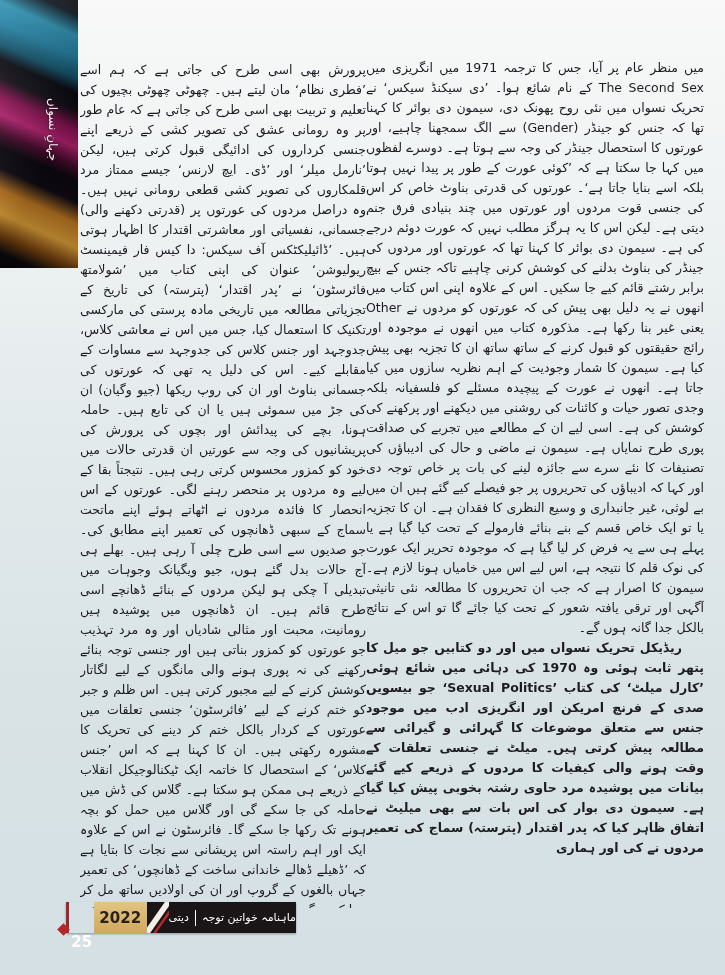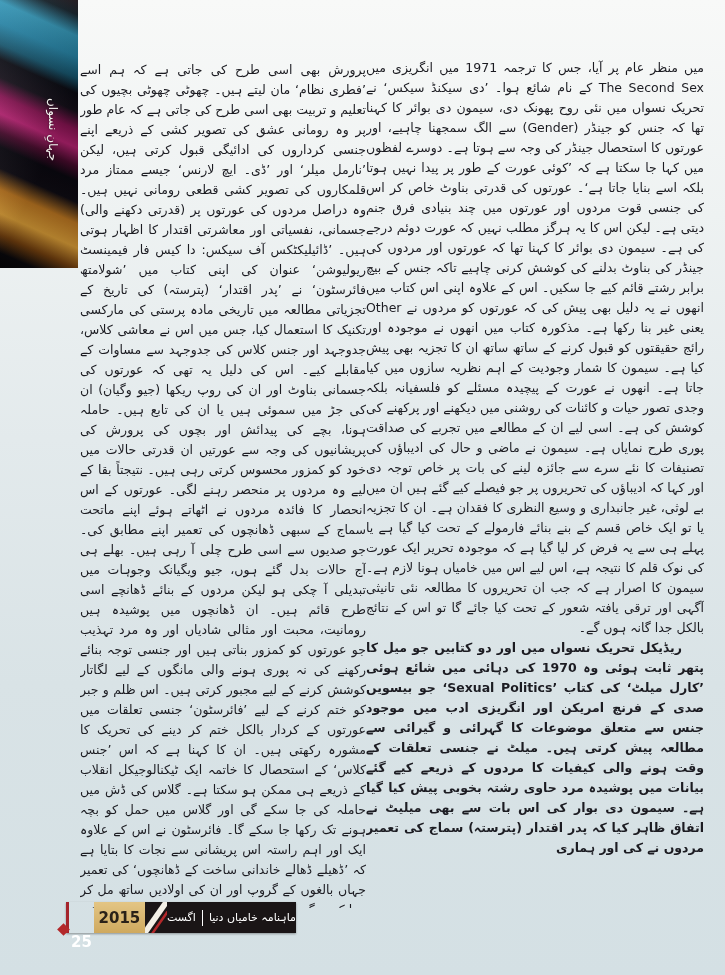--- a/index.html
+++ b/index.html
@@ -64,23 +64,23 @@
   </div>
 
   <div class="col col-left">
     <p class="para">پرورش بھی اسی طرح کی جاتی ہے کہ ہم اسے ’فطری نظام‘ مان لیتے ہیں۔ چھوٹی چھوٹی بچیوں کی تعلیم و تربیت بھی اسی طرح کی جاتی ہے کہ عام طور پر وہ رومانی عشق کی تصویر کشی کے ذریعے اپنے جنسی کرداروں کی ادائیگی قبول کرتی ہیں، لیکن ’نارمل میلر‘ اور ’ڈی۔ ایچ لارنس‘ جیسے ممتاز مرد قلمکاروں کی تصویر کشی قطعی رومانی نہیں ہیں۔ وہ دراصل مردوں کی عورتوں پر (قدرتی دکھنے والی) جسمانی، نفسیاتی اور معاشرتی اقتدار کا اظہار ہوتی ہیں۔ ’ڈائیلیکٹکس آف سیکس: دا کیس فار فیمینسٹ ریولیوشن‘ عنوان کی اپنی کتاب میں ’شولامتھ فائرسٹون‘ نے ’پدر اقتدار‘ (پترستہ) کی تاریخ کے تجزیاتی مطالعہ میں تاریخی مادہ پرستی کی مارکسی تکنیک کا استعمال کیا، جس میں اس نے معاشی کلاس، جدوجہد اور جنس کلاس کی جدوجہد سے مساوات کے مقابلے کیے۔ اس کی دلیل یہ تھی کہ عورتوں کی جسمانی بناوٹ اور ان کی روپ ریکھا (جیو وگیان) ان کی جڑ میں سموئی ہیں یا ان کی تابع ہیں۔ حاملہ ہونا، بچے کی پیدائش اور بچوں کی پرورش کی پریشانیوں کی وجہ سے عورتیں ان قدرتی حالات میں خود کو کمزور محسوس کرتی رہی ہیں۔ نتیجتاً بقا کے لیے وہ مردوں پر منحصر رہنے لگی۔ عورتوں کے اس انحصار کا فائدہ مردوں نے اٹھاتے ہوئے اپنے ماتحت سماج کے سبھی ڈھانچوں کی تعمیر اپنے مطابق کی۔ جو صدیوں سے اسی طرح چلی آ رہی ہیں۔ بھلے ہی آج حالات بدل گئے ہوں، جیو ویگیانک وجوہات میں تبدیلی آ چکی ہو لیکن مردوں کے بنائے ڈھانچے اسی طرح قائم ہیں۔ ان ڈھانچوں میں پوشیدہ ہیں رومانیت، محبت اور مثالی شادیاں اور وہ مرد تہذیب جو عورتوں کو کمزور بناتی ہیں اور جنسی توجہ بنائے رکھنے کی نہ پوری ہونے والی مانگوں کے لیے لگاتار کوشش کرنے کے لیے مجبور کرتی ہیں۔ اس ظلم و جبر کو ختم کرنے کے لیے ’فائرسٹون‘ جنسی تعلقات میں عورتوں کے کردار بالکل ختم کر دینے کی تحریک کا مشورہ رکھتی ہیں۔ ان کا کہنا ہے کہ اس ’جنس کلاس‘ کے استحصال کا خاتمہ ایک ٹیکنالوجیکل انقلاب کے ذریعے ہی ممکن ہو سکتا ہے۔ گلاس کی ڈش میں حاملہ کی جا سکے گی اور گلاس میں حمل کو بچہ ہونے تک رکھا جا سکے گا۔ فائرسٹون نے اس کے علاوہ ایک اور اہم راستہ اس پریشانی سے نجات کا بتایا ہے کہ ’ڈھیلے ڈھالے خاندانی ساخت کے ڈھانچوں‘ کی تعمیر جہاں بالغوں کے گروپ اور ان کی اولادیں ساتھ مل کر رہا کریں گی اور جہاں بچے بھی نوجوانوں کی اجتماعی ذمہ داری سنبھال لیں گے۔</p>
 
   </div>
 
   <div class="footer">
     <div class="red-edge"></div>
     <div class="pg">25</div>
-    <div class="yr">2015</div>
+    <div class="yr">2022</div>
     <div class="slash"></div>
     <div class="mag">
-      <span>ماہنامہ خامیاں دنیا</span>
+      <span>ماہنامہ خواتین توجہ</span>
       <span class="divider"></span>
-      <span>اگست</span>
+      <span>دیتی</span>
     </div>
   </div>
   <div class="red-corner"></div>
 
 </div>
 
 </body></html>

